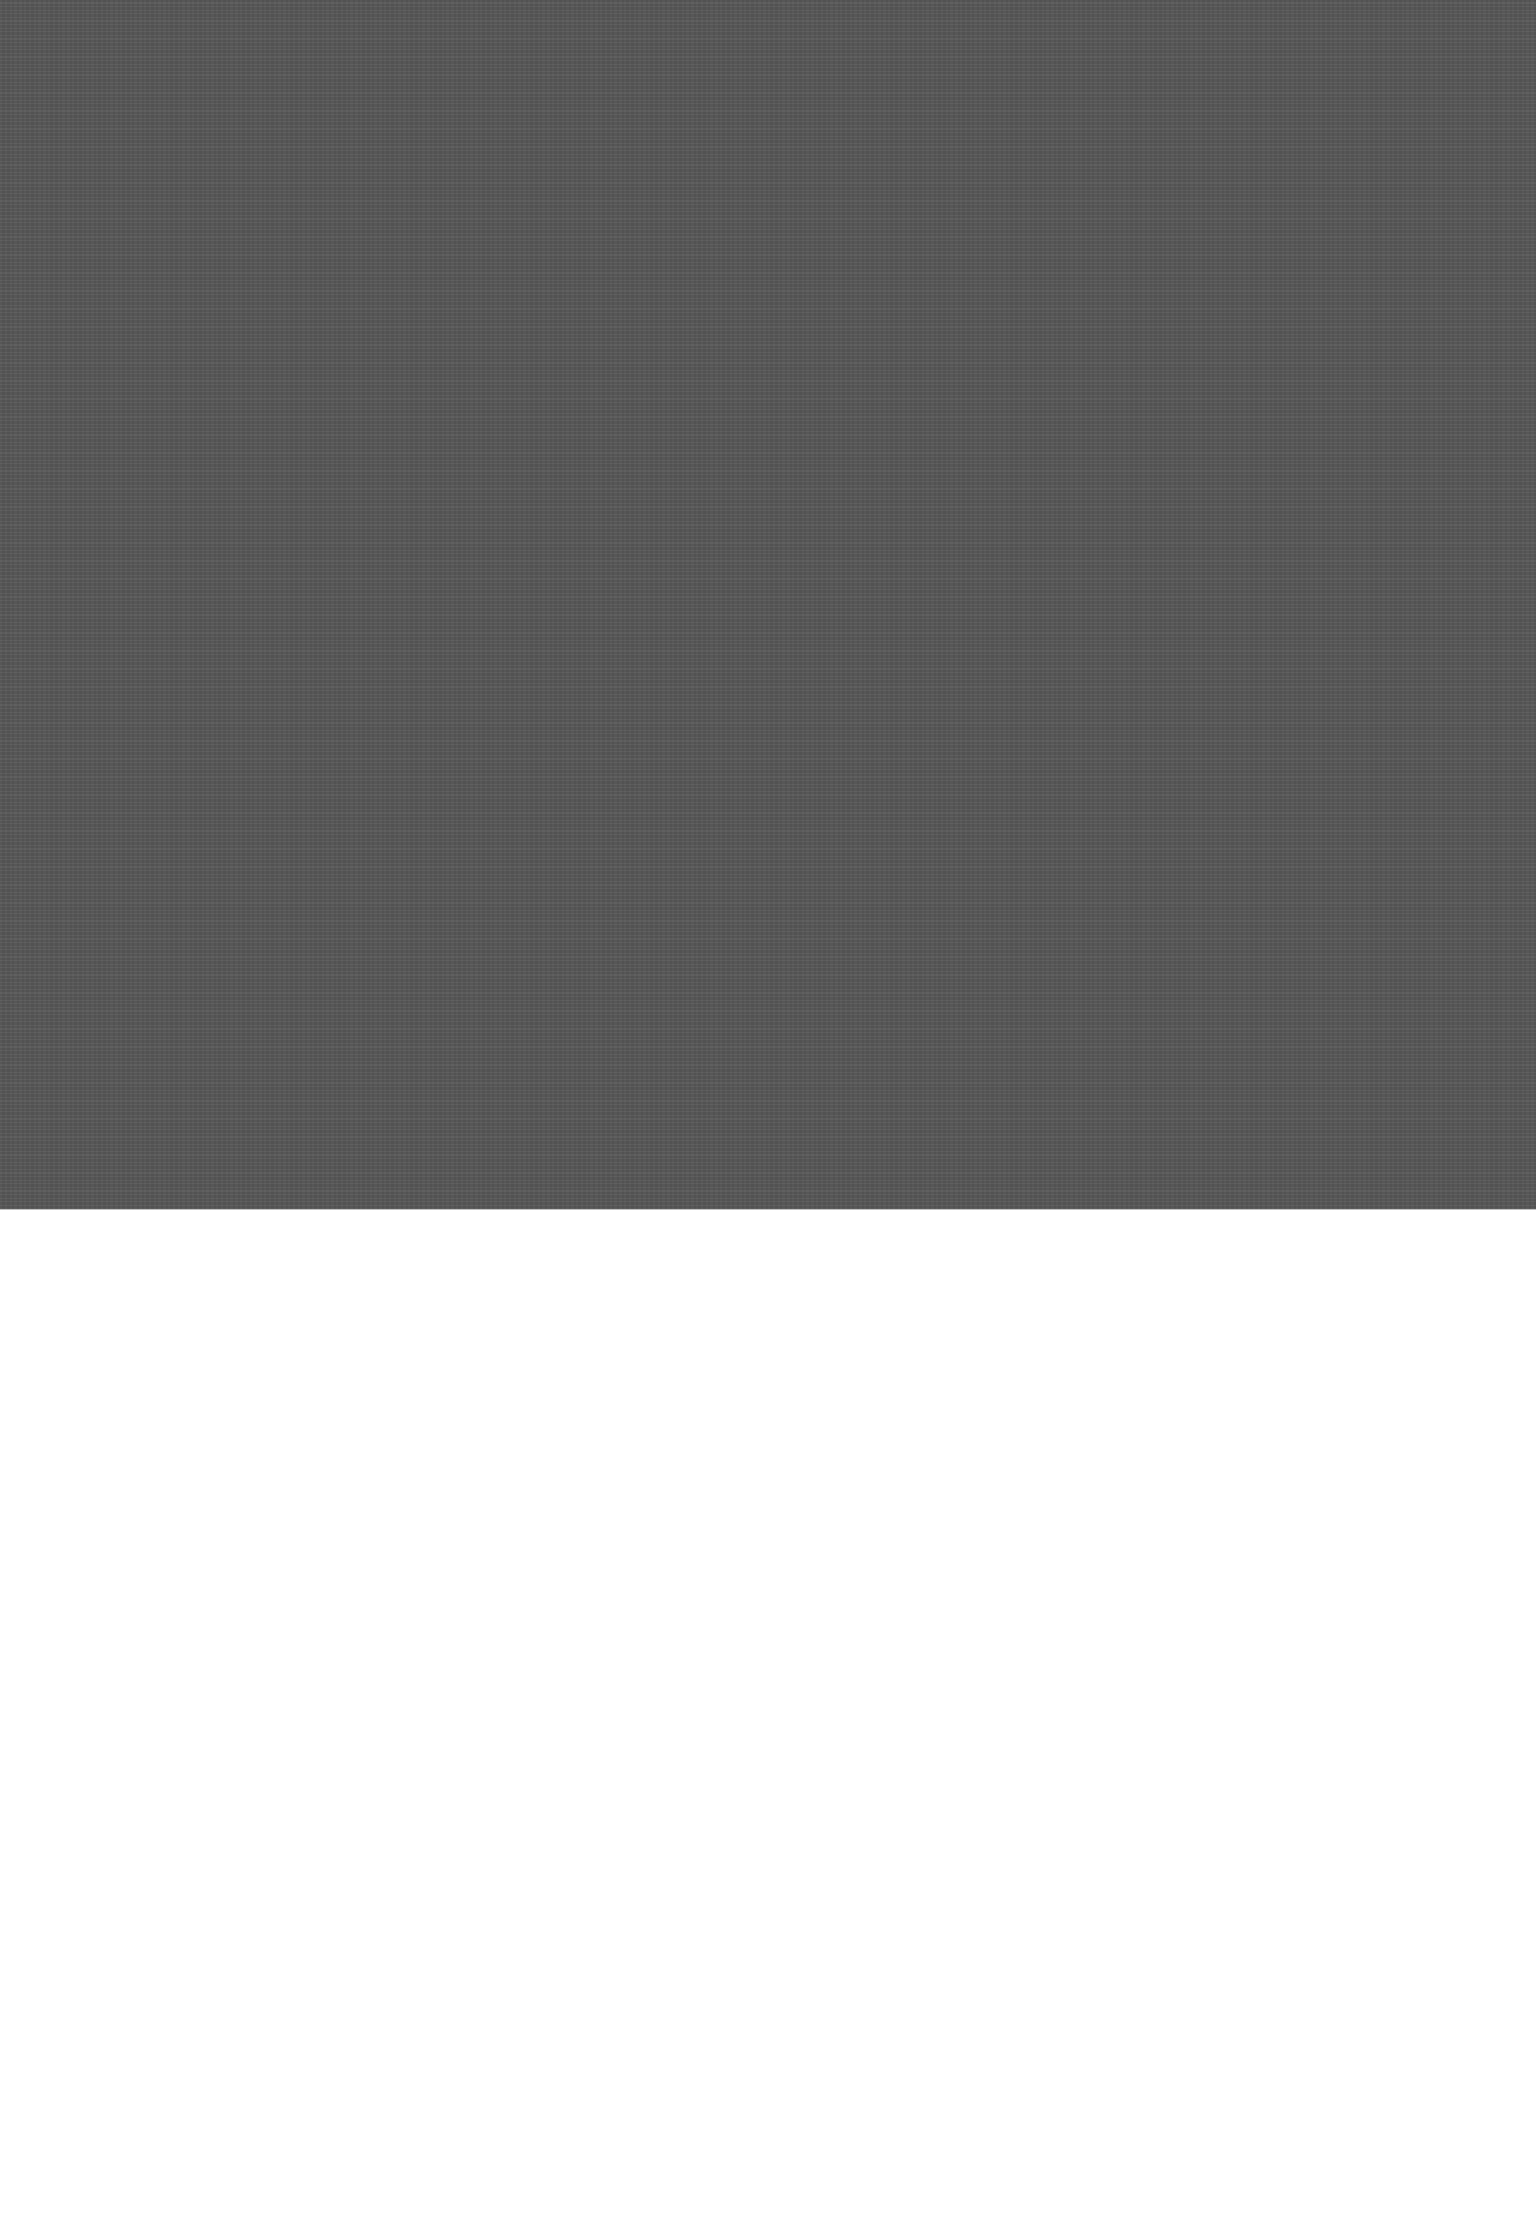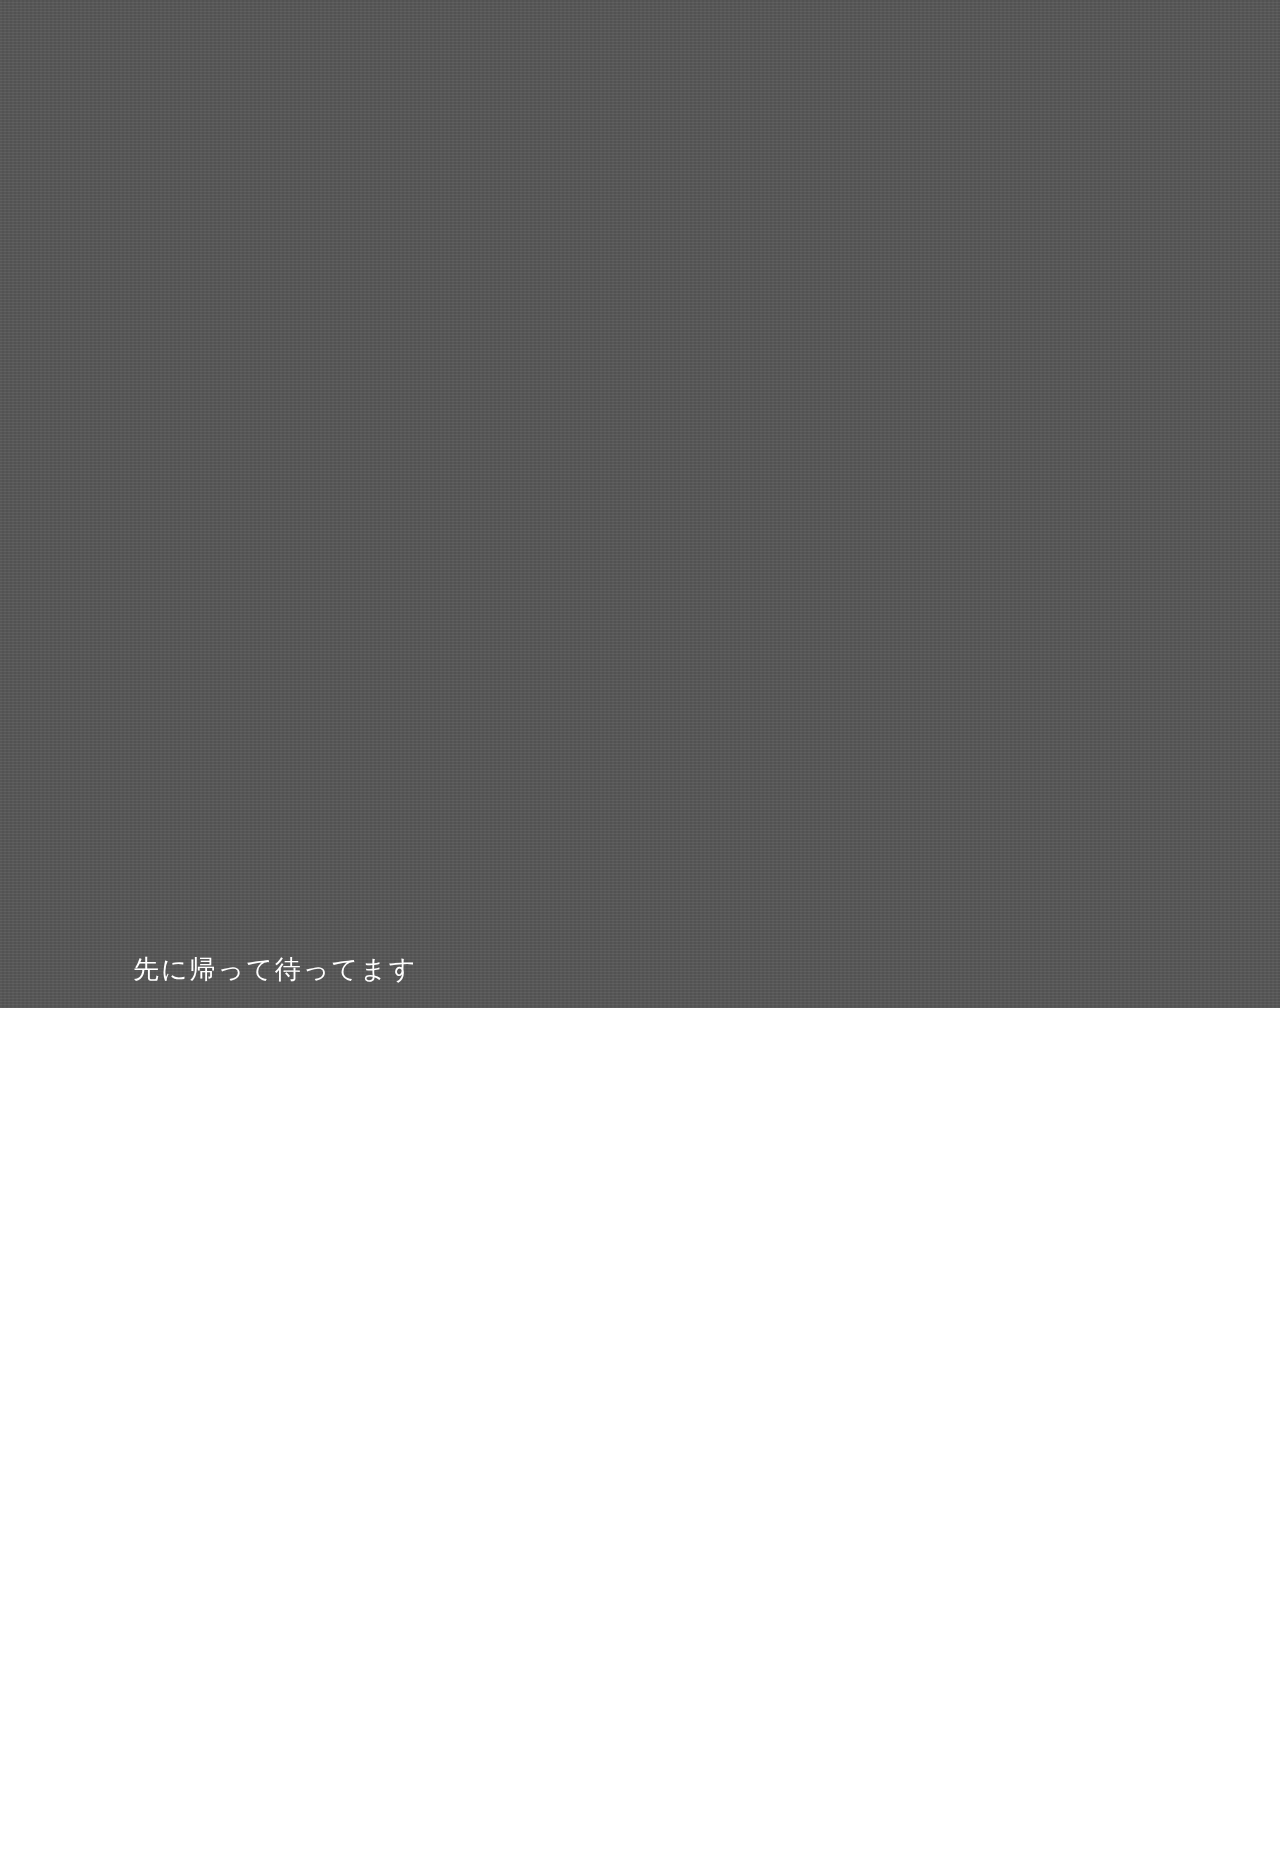--- a/index.html
+++ b/index.html
@@ -72,21 +72,20 @@
   }
 </style>
 </head>
 <body>
 
 <div class="page">
 
   <div class="dark-panel">
   </div>
 
-  <div class="panel-title">先に帰って待ってます</div>
 
   <div class="white-area">
 
     
 
     
 
     
 
     

